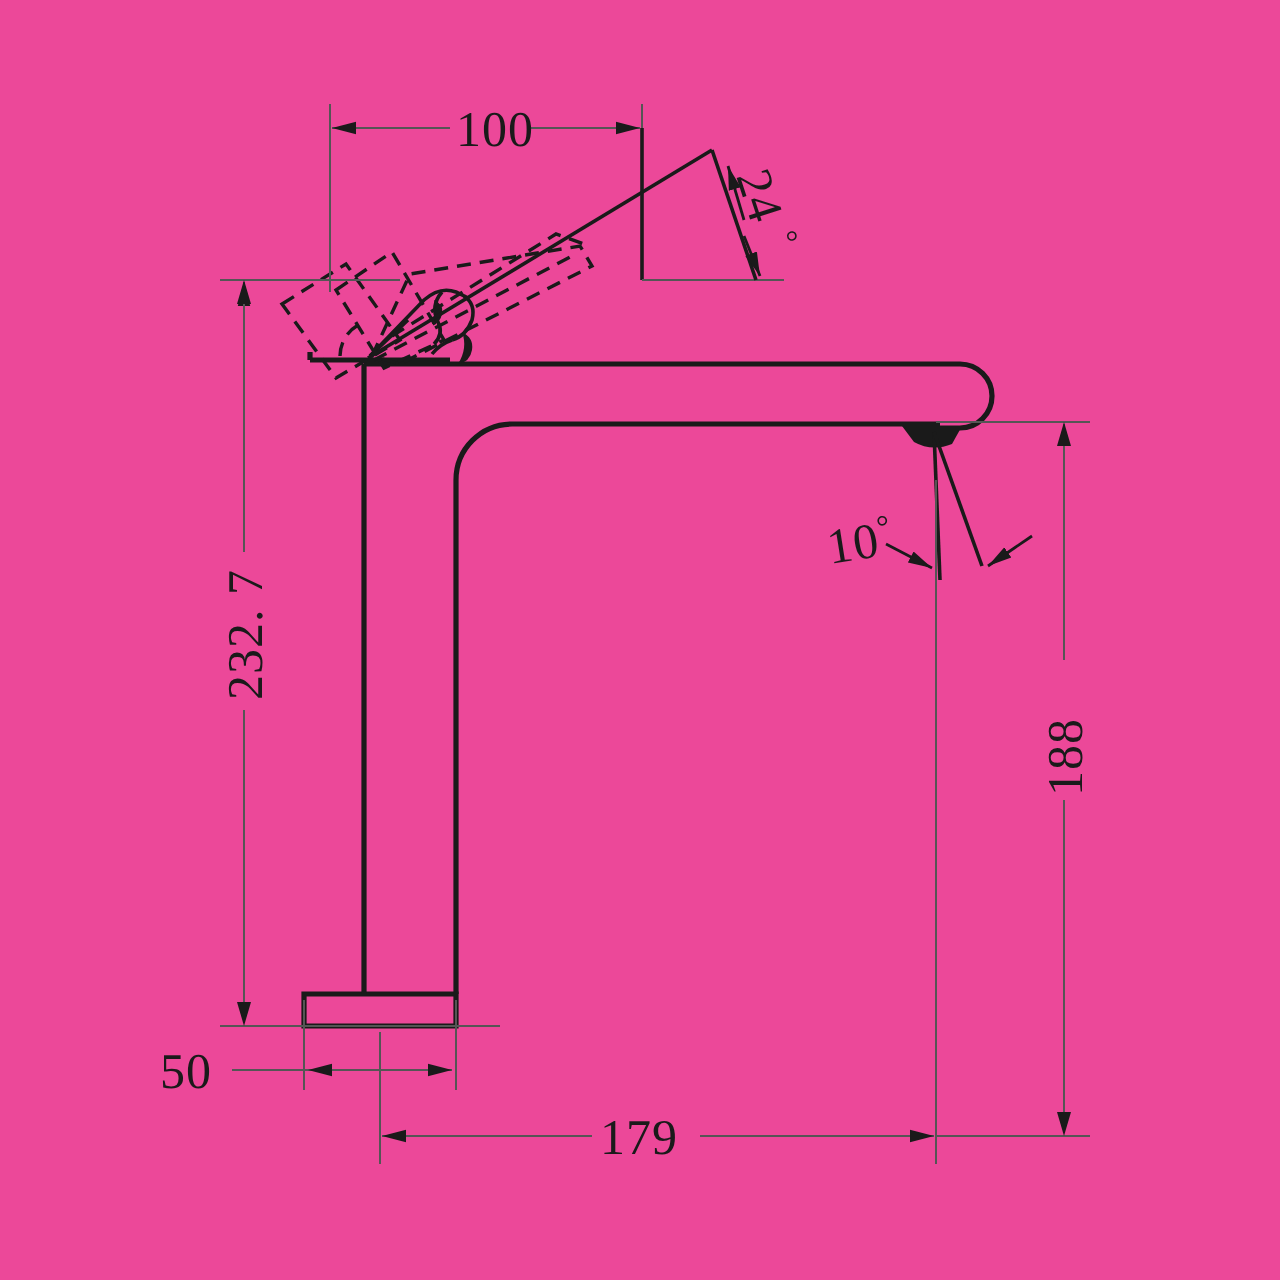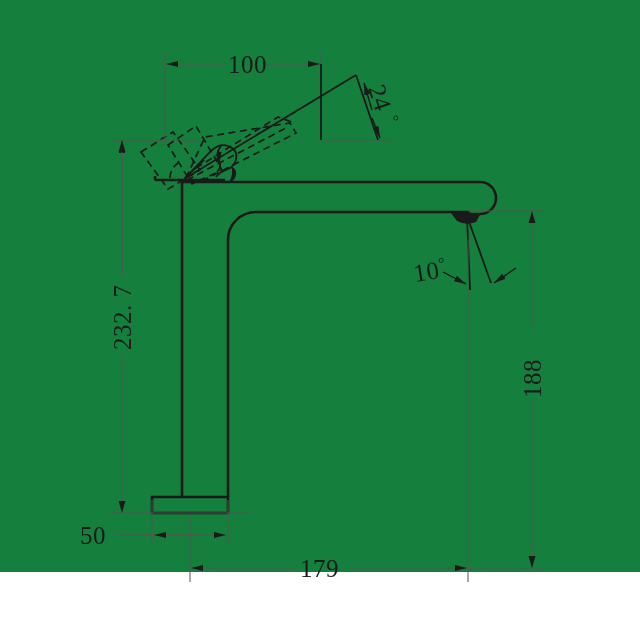--- a/index.html
+++ b/index.html
@@ -10,22 +10,22 @@
   }
   body {
     width: 640px;
     height: 640px;
     overflow: hidden;
     font-family: "Liberation Serif", "DejaVu Serif", serif;
   }
   #drawing-root {
     position: relative;
     width: 640px;
-    height: 572px;
-    background: #15803d;
+    height: 640px;
+    background: #ec4899;
   }
   svg.cad {
     display: block;
     width: 640px;
     height: 640px;
   }
   
   .obj      { fill: none; stroke: #1a1a1a; stroke-width: 2.6; stroke-linecap: butt; stroke-linejoin: miter; }
   .obj-thin { fill: none; stroke: #1a1a1a; stroke-width: 1.8; }
   .hid      { fill: none; stroke: #1a1a1a; stroke-width: 1.7; stroke-dasharray: 7 4.5; }

